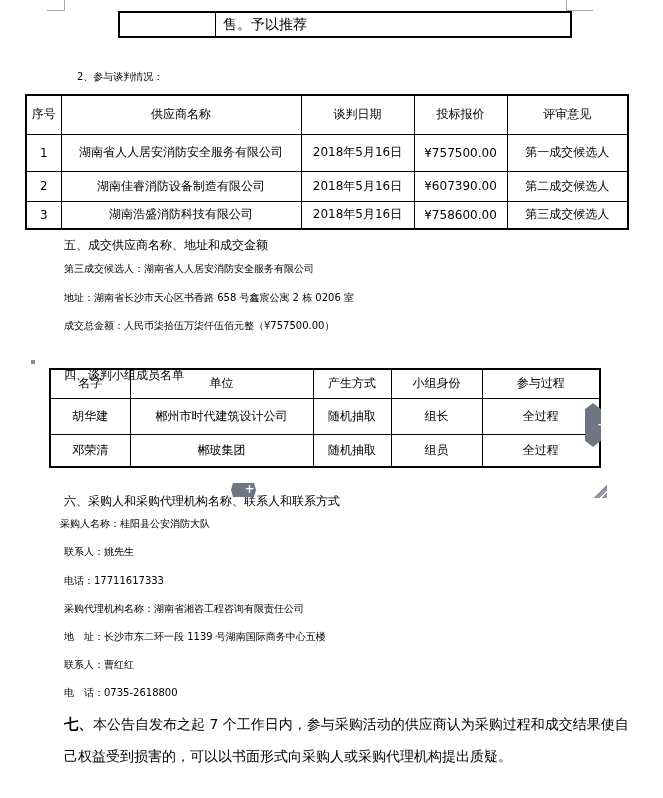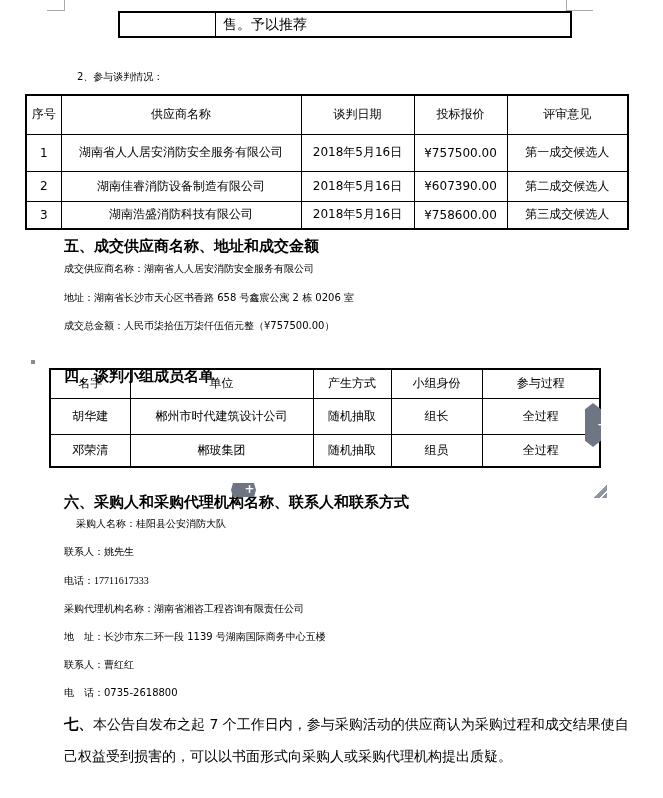--- a/index.html
+++ b/index.html
@@ -30,32 +30,32 @@
   td, th { border:1px solid #000; text-align:center; vertical-align:middle;
            font-size:12px; font-weight:normal; padding:0; overflow:hidden; }
   .doc-table { border:2px solid #000; }
 
   .tbl-1 { left:13px; top:94px; }
   .tbl-1 table { width:602px; }
   .tbl-2 { left:37px; top:368px; }
   .tbl-2 table { width:550px; }
   .tbl-2 th { font-weight:normal; }
 
-  .h-bold { font-weight:bold; font-size:15px; }
+  .h-bold { font-weight:normal; font-size:12px; }
   .line   { font-size:10px; white-space:nowrap; }
 
   .sec5-title { left:52px; top:237px; }
   .sec5-l0 { left:52px; top:262px; }
   .sec5-l1 { left:52px; top:291px; }
   .sec5-l2 { left:52px; top:319px; }
   .sec4-title { left:52px; top:367px; }
   .sec6-title { left:52px; top:493px; }
-  .sec6-l0 { left:64px; top:517px; }
+  .sec6-l0 { left:48px; top:517px; }
   .sec6-l1 { left:52px; top:545px; }
-  .sec6-l2 { left:52px; top:574px;font-family:Liberation Serif, serif; }
+  .sec6-l2 { left:52px; top:574px; }
   .sec6-l3 { left:52px; top:602px; }
   .sec6-l4 { left:52px; top:630px; }
   .sec6-l5 { left:52px; top:658px; }
   .sec6-l6 { left:52px; top:686px; }
   .sec7 { left:52px; top:708px; width:580px; font-size:14px; line-height:32px; }
   .sec7 b { font-size:14.5px; }
 
   
   .move-handle { left:24px; top:353px; width:18px; height:18px; cursor:move; }
   .move-handle i { position:absolute; width:0; height:0; border:4px solid transparent; }
@@ -137,21 +137,21 @@
       <td>湖南浩盛消防科技有限公司</td>
       <td>2018年5月16日</td>
       <td>¥758600.00</td>
       <td>第三成交候选人</td>
     </tr>
   </tbody>
     </table>
 </div>
 
 <div class="abs sec5-title h-bold">五、成交供应商名称、地址和成交金额</div>
-<div class="abs sec5-l0 line">成交供应商名称：湖南省人人居安消防安全服务有限公司</div>
+<div class="abs sec5-l0 line">第三成交候选人：湖南省人人居安消防安全服务有限公司</div>
 <div class="abs sec5-l1 line">地址：湖南省长沙市天心区书香路 658 号鑫宸公寓 2 栋 0206 室</div>
 <div class="abs sec5-l2 line">成交总金额：人民币柒拾伍万柒仟伍佰元整（¥757500.00）</div>
 
 <div class="abs sec4-title h-bold">四、谈判小组成员名单</div>
 
 <div class="abs move-handle">
   <i class="mh-up"></i>
     <i class="mh-down"></i>
     <i class="mh-left"></i>
     <i class="mh-right"></i>

